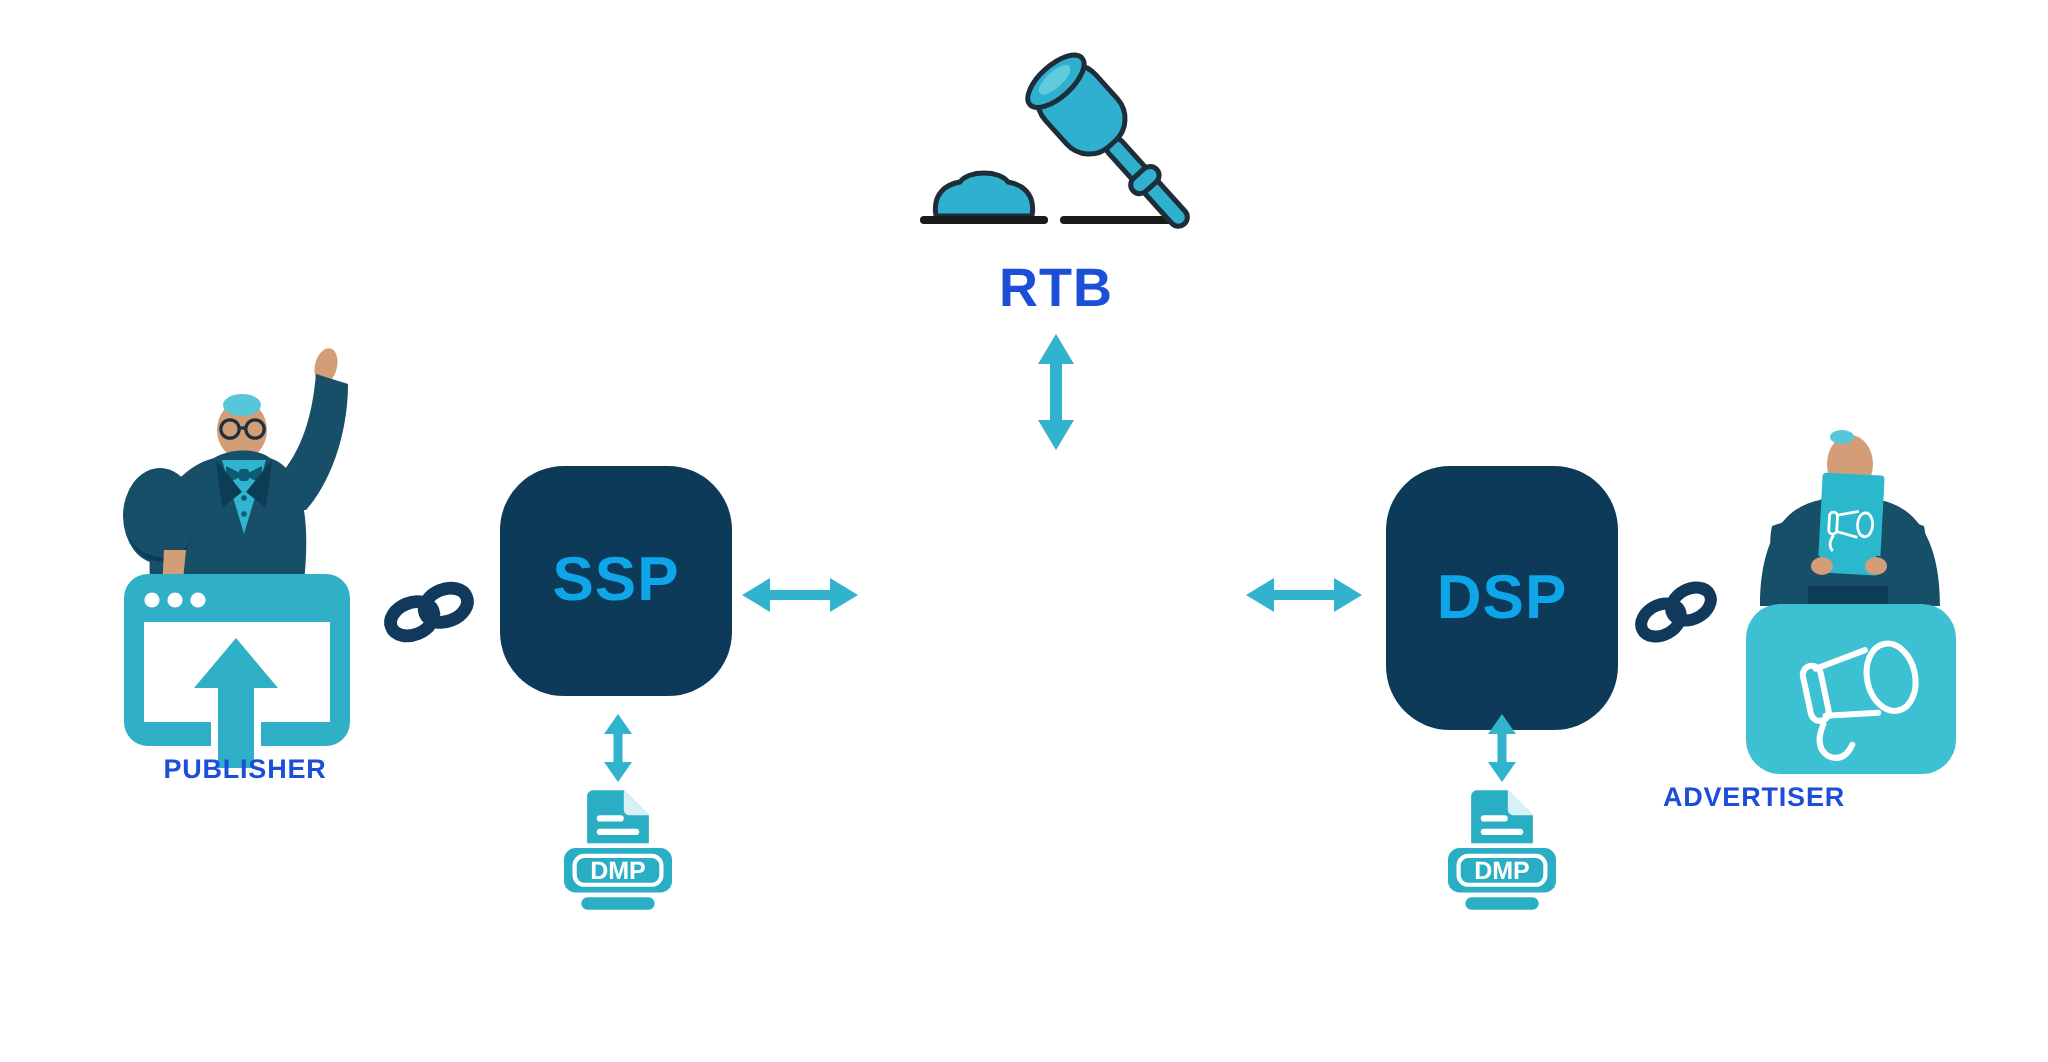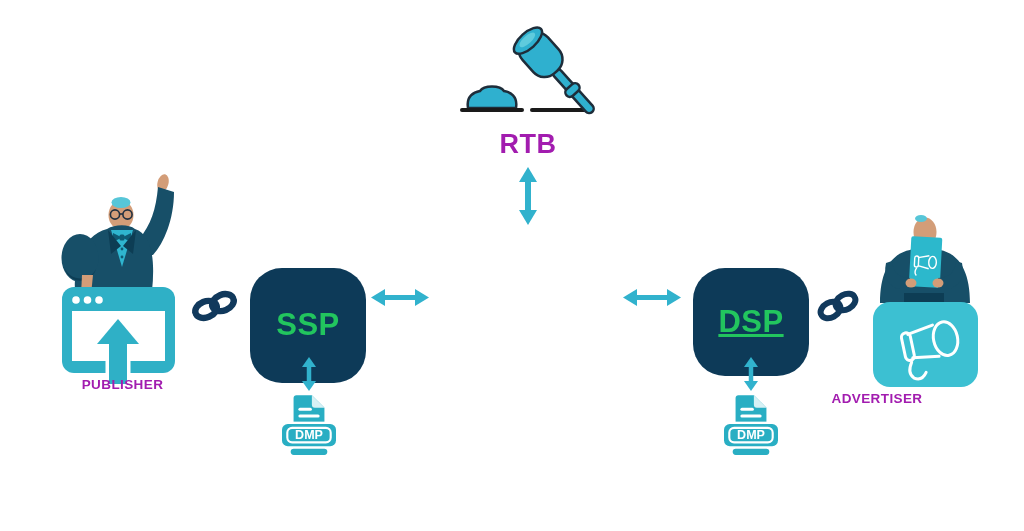--- a/index.html
+++ b/index.html
@@ -4,29 +4,29 @@
 <style>
   html,body{margin:0;padding:0;background:#ffffff;}
   #canvas{
     position:relative;width:1024px;height:531px;background:#ffffff;overflow:hidden;
     font-family:"Liberation Sans",sans-serif;
   }
   .abs{position:absolute;}
   .node{
     position:absolute;background:#0d3a58;border-radius:32px;
     display:flex;align-items:center;justify-content:center;text-align:center;
-    color:#22c55e;font-weight:bold;letter-spacing:0.5px;margin-top:35px;
+    color:#0ea5e9;font-weight:bold;letter-spacing:0.5px;
   }
   .node .node-label{display:block;line-height:1.32;}
   #node-ssp{left:250px;top:233px;width:116px;height:115px;font-size:31px;}
   #node-adx{left:443px;top:236px;width:170px;height:132px;border-radius:38px;font-size:28px;}
   #node-adx .node-label{width:150px;}
-  #node-dsp{left:693px;top:233px;width:116px;height:108px;font-size:31px;text-decoration:underline;}
+  #node-dsp{left:693px;top:233px;width:116px;height:132px;font-size:31px;}
   .caption{
-    position:absolute;text-align:center;color:#a21caf;font-weight:bold;
+    position:absolute;text-align:center;color:#1d4ed8;font-weight:bold;
     font-size:13.5px;letter-spacing:0.4px;
   }
   #rtb-label{left:468px;top:129px;width:120px;font-size:27px;letter-spacing:0.5px;}
   #publisher-label{left:50px;top:377px;width:145px;}
   #advertiser-label{left:806px;top:391px;width:142px;}
   svg text{font-family:"Liberation Sans",sans-serif;}
   .chain-left{left:191px;top:291px;transform:rotate(-22deg);}
   .chain-right{left:816px;top:292px;transform:rotate(-28deg);}
 </style>
 </head>

